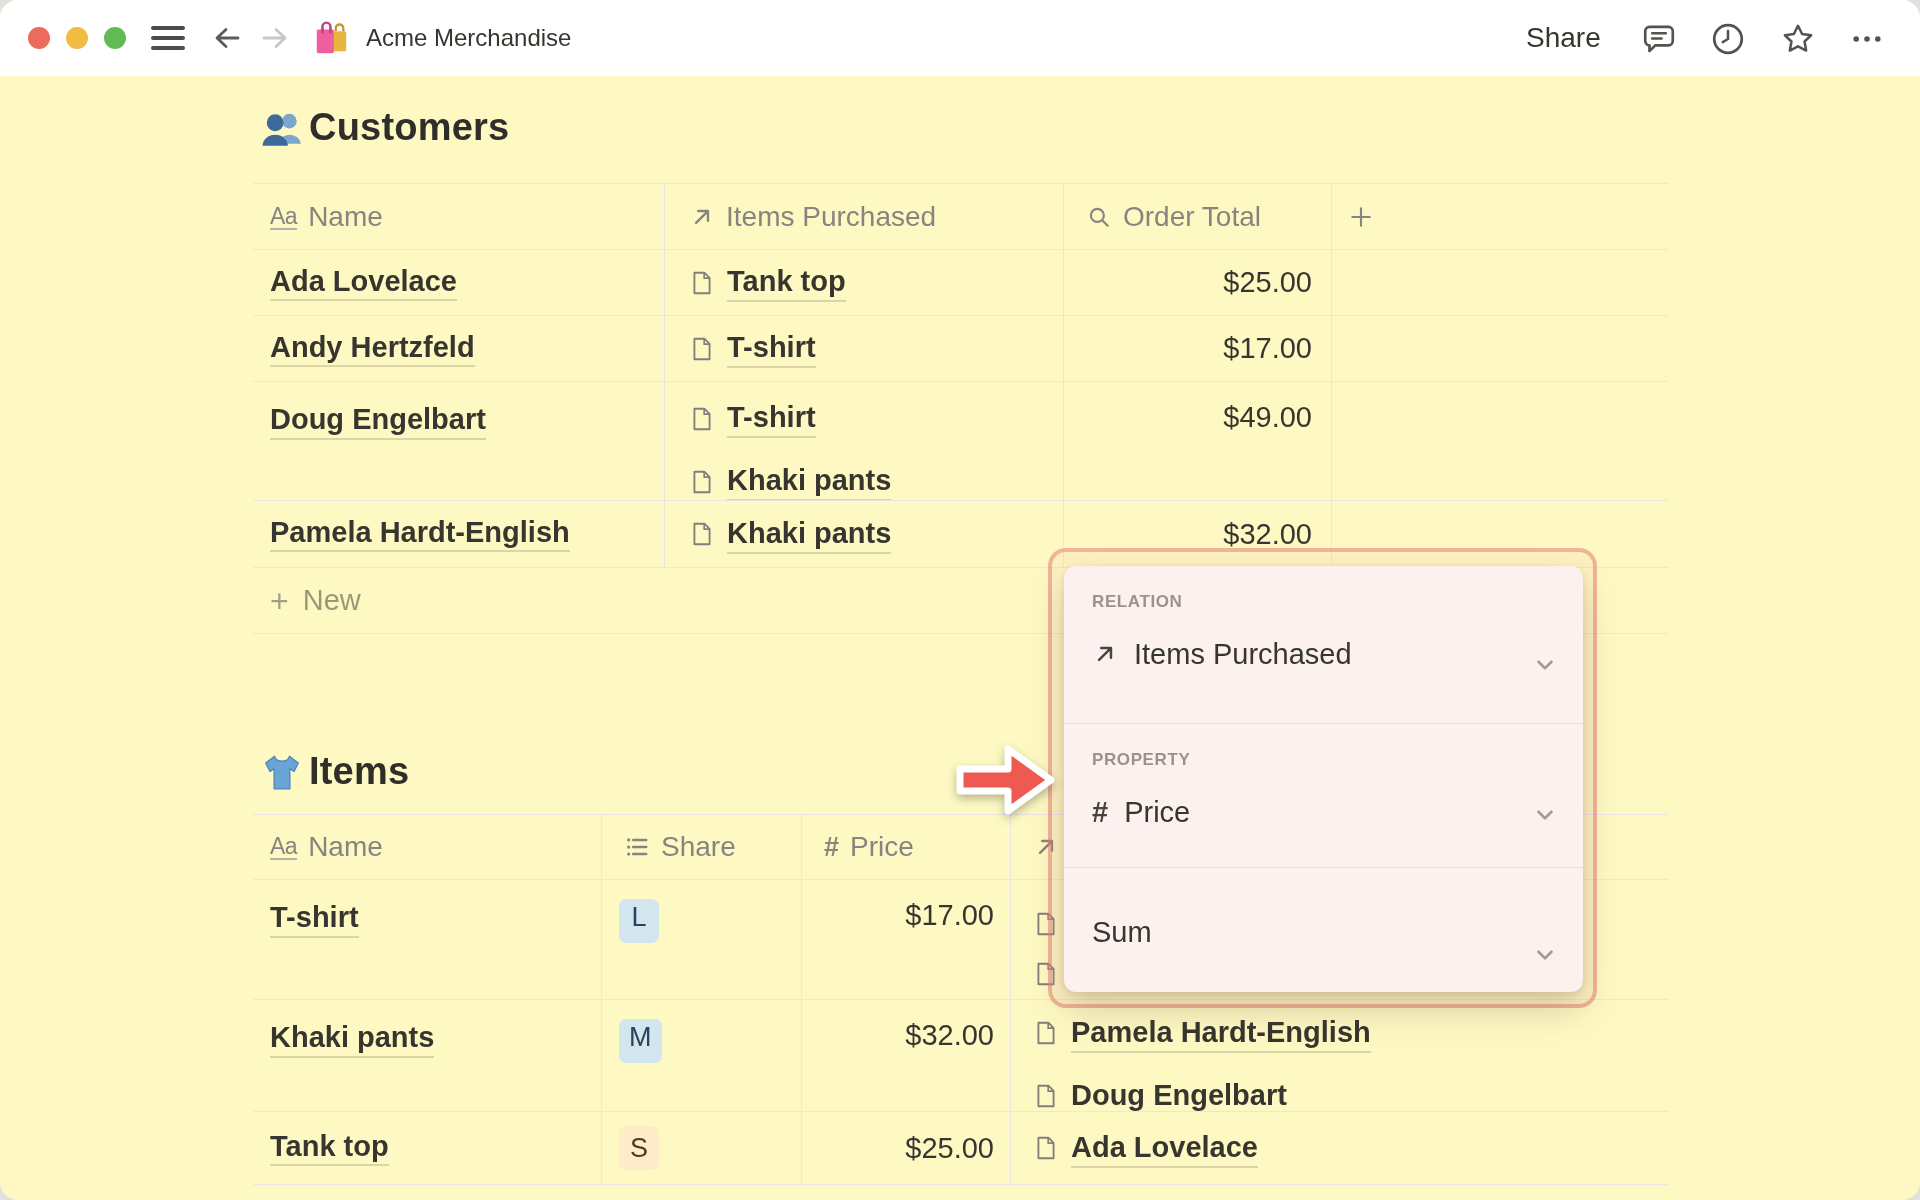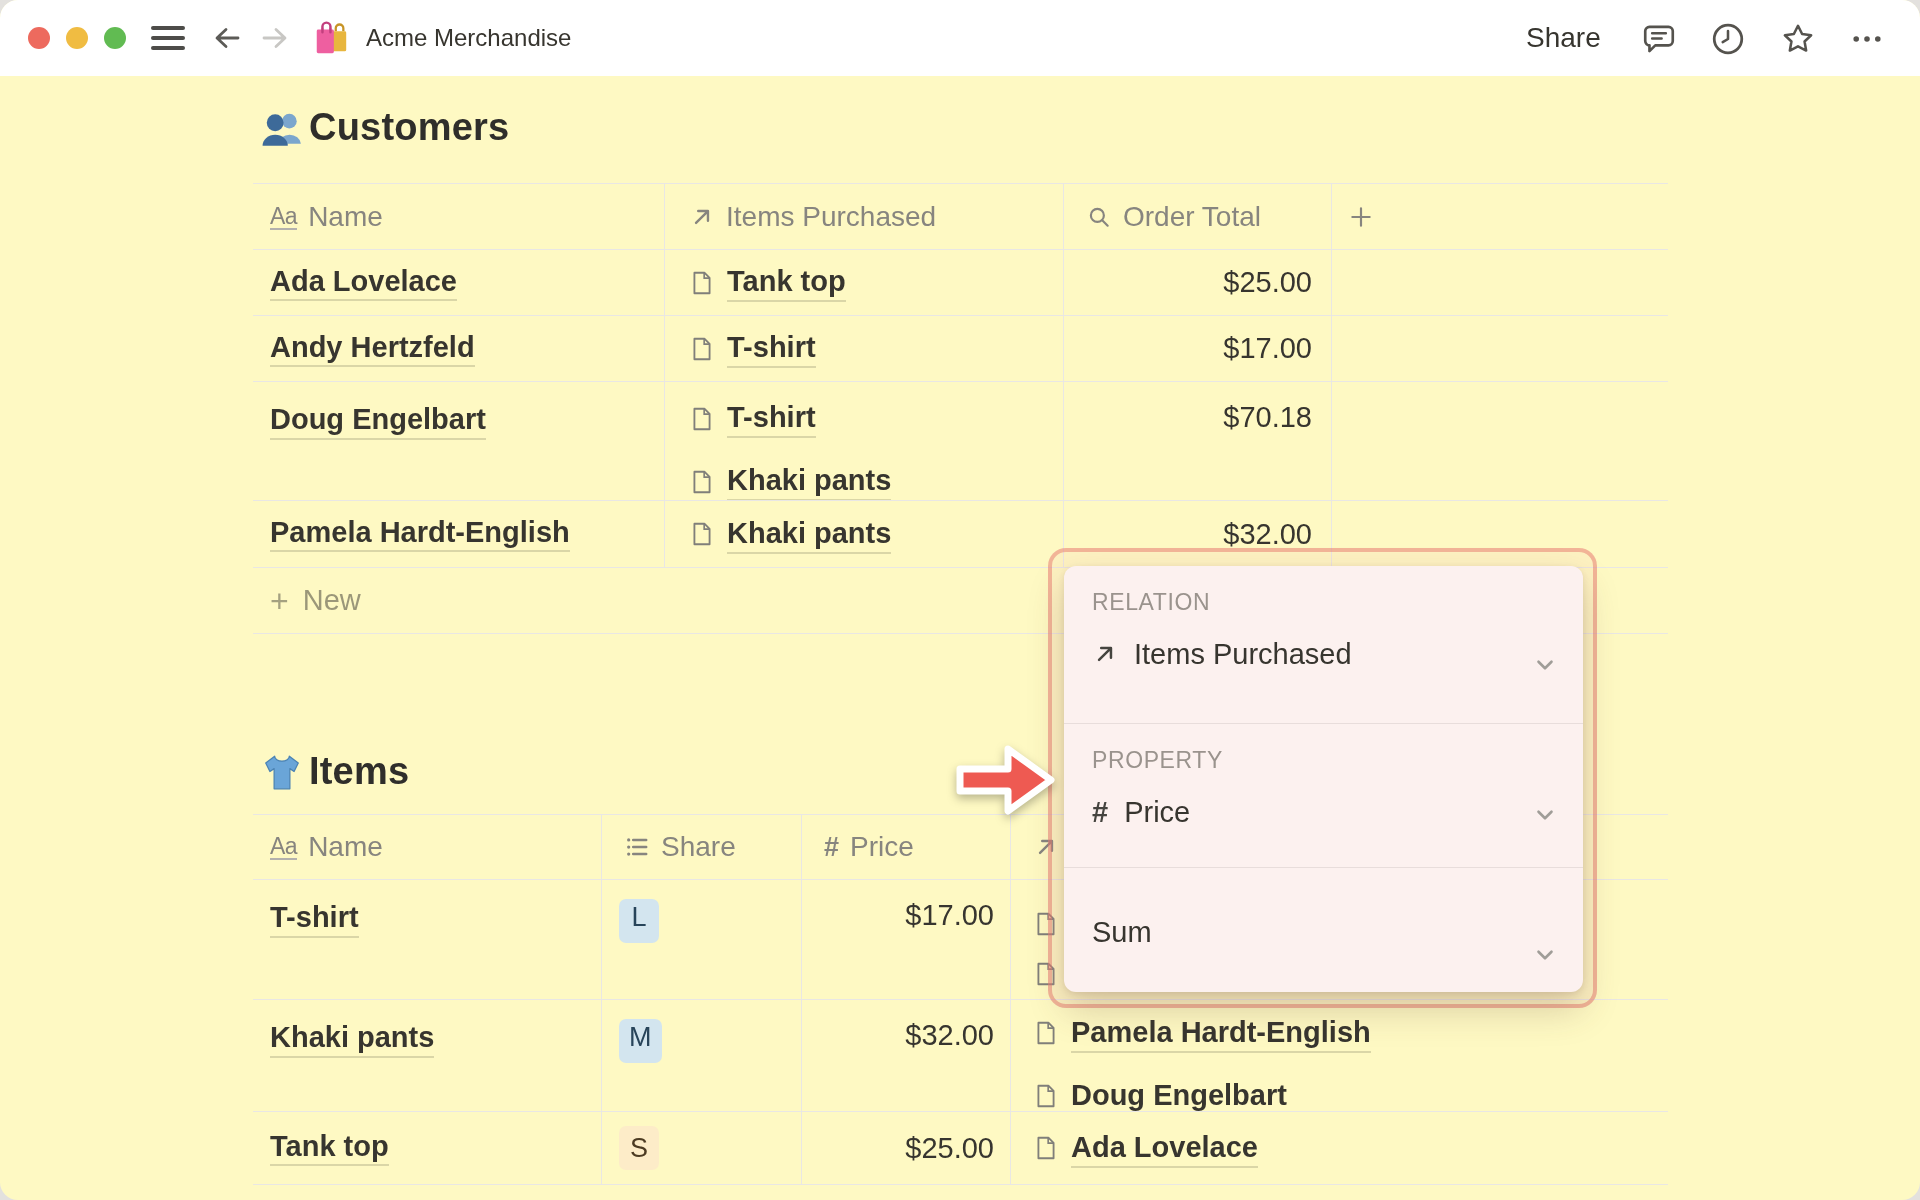--- a/index.html
+++ b/index.html
@@ -45,21 +45,21 @@
   .badge { display:inline-block; min-width:40px; height:44px; line-height:44px; text-align:center; padding:0 10px; border-radius:7px; font-size:27px; }
   .b-blue { background:#d3e5ef; color:#27445a; }
   .b-yellow { background:#fdecc8; color:#4d3b22; }
 
   
   .hl-box { position:absolute; left:1048px; top:548px; width:549px; height:460px; border:4px solid rgba(231,120,110,.5); border-radius:18px; background:rgba(242,180,174,.10); z-index:30; }
   .popup { position:absolute; left:1064px; top:566px; width:519px; height:426px; background:#fcf1ef; border-radius:12px; box-shadow:0 18px 36px rgba(90,58,52,.22), 0 2px 6px rgba(90,58,52,.12); z-index:31; }
   .psec { position:relative; padding:24px 0 0 28px; }
   .psec + .psec { border-top:1px solid rgba(55,53,47,.10); }
   .psec-1 { height:157px; } .psec-2 { height:144px; } .psec-3 { height:125px; }
-  .plabel { font-size:23px; font-weight:400; letter-spacing:.6px; color:#9a938d; line-height:24px; }
+  .plabel { font-size:17px; font-weight:700; letter-spacing:.6px; color:#9a938d; line-height:24px; }
   .prow { margin-top:18px; display:flex; align-items:center; gap:16px; height:44px; font-size:29px; color:#37352f; cursor:pointer; }
   .chev { position:absolute; right:25px; }
   .chev-1 { top:86px; } .chev-2 { top:78px; } .chev-3 { top:74px; }
 
   .red-arrow { position:absolute; left:954px; top:742px; z-index:40; filter:drop-shadow(0 4px 5px rgba(0,0,0,.28)); }
 
   svg { display:block; }
 </style>
 </head>
 <body>
@@ -213,21 +213,21 @@
           <span class="ulink">T-shirt</span>
           </span>
         <span class="entry">
             <svg width="26" height="26" viewBox="0 0 24 24">
               <path d="M5 2.5 h9.2 L19 7.3 V21.5 H5 Z" fill="none" stroke="#807f7a" stroke-width="1.7" stroke-linejoin="round"></path>
               <path d="M14 2.8 V7.5 H18.8" fill="none" stroke="#807f7a" stroke-width="1.5"></path>
             </svg>
           <span class="ulink">Khaki pants</span>
           </span>
       </div>
-      <div class="cell vline num topcell" style="width:268px; padding-right:19px; justify-content:flex-start; align-items:flex-end; flex-direction:column;">$70.18</div>
+      <div class="cell vline num topcell" style="width:268px; padding-right:19px; justify-content:flex-start; align-items:flex-end; flex-direction:column;">$49.00</div>
       <div class="cell" style="width:336px;"></div>
     </div>
 
     <div class="trow" style="height:67px;">
       <div class="cell vline" style="width:412px; padding-left:17px;">
         <span class="ulink">Pamela Hardt-English</span>
       </div>
       <div class="cell vline" style="width:399px; padding-left:24px;">
         <span class="entry">
             <svg width="26" height="26" viewBox="0 0 24 24">

